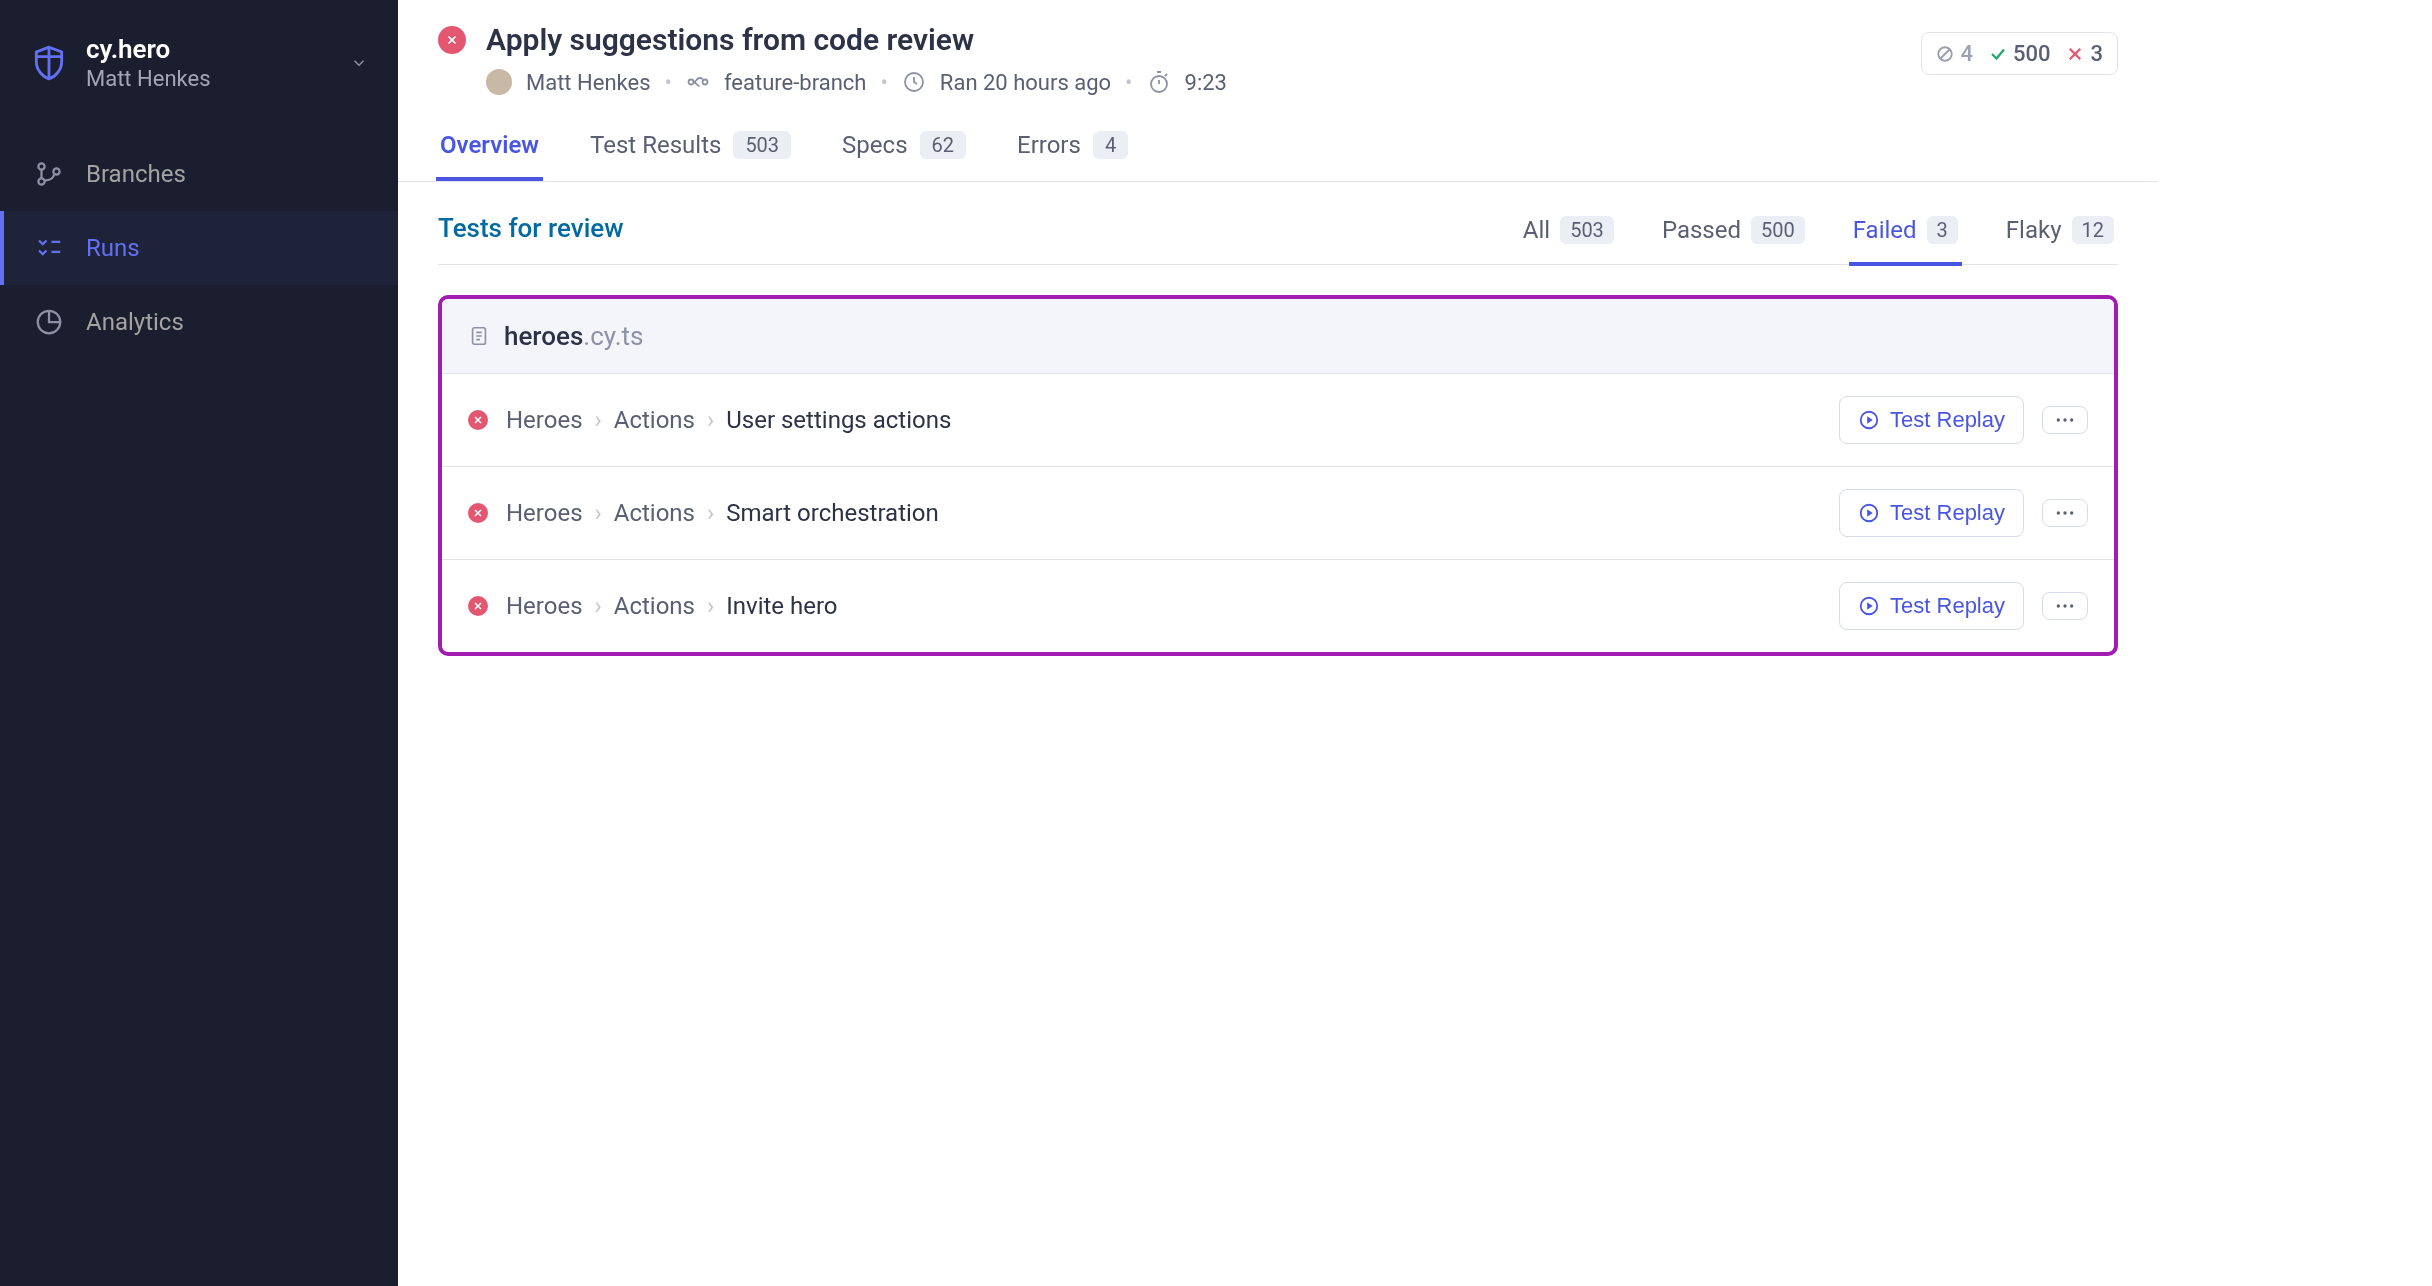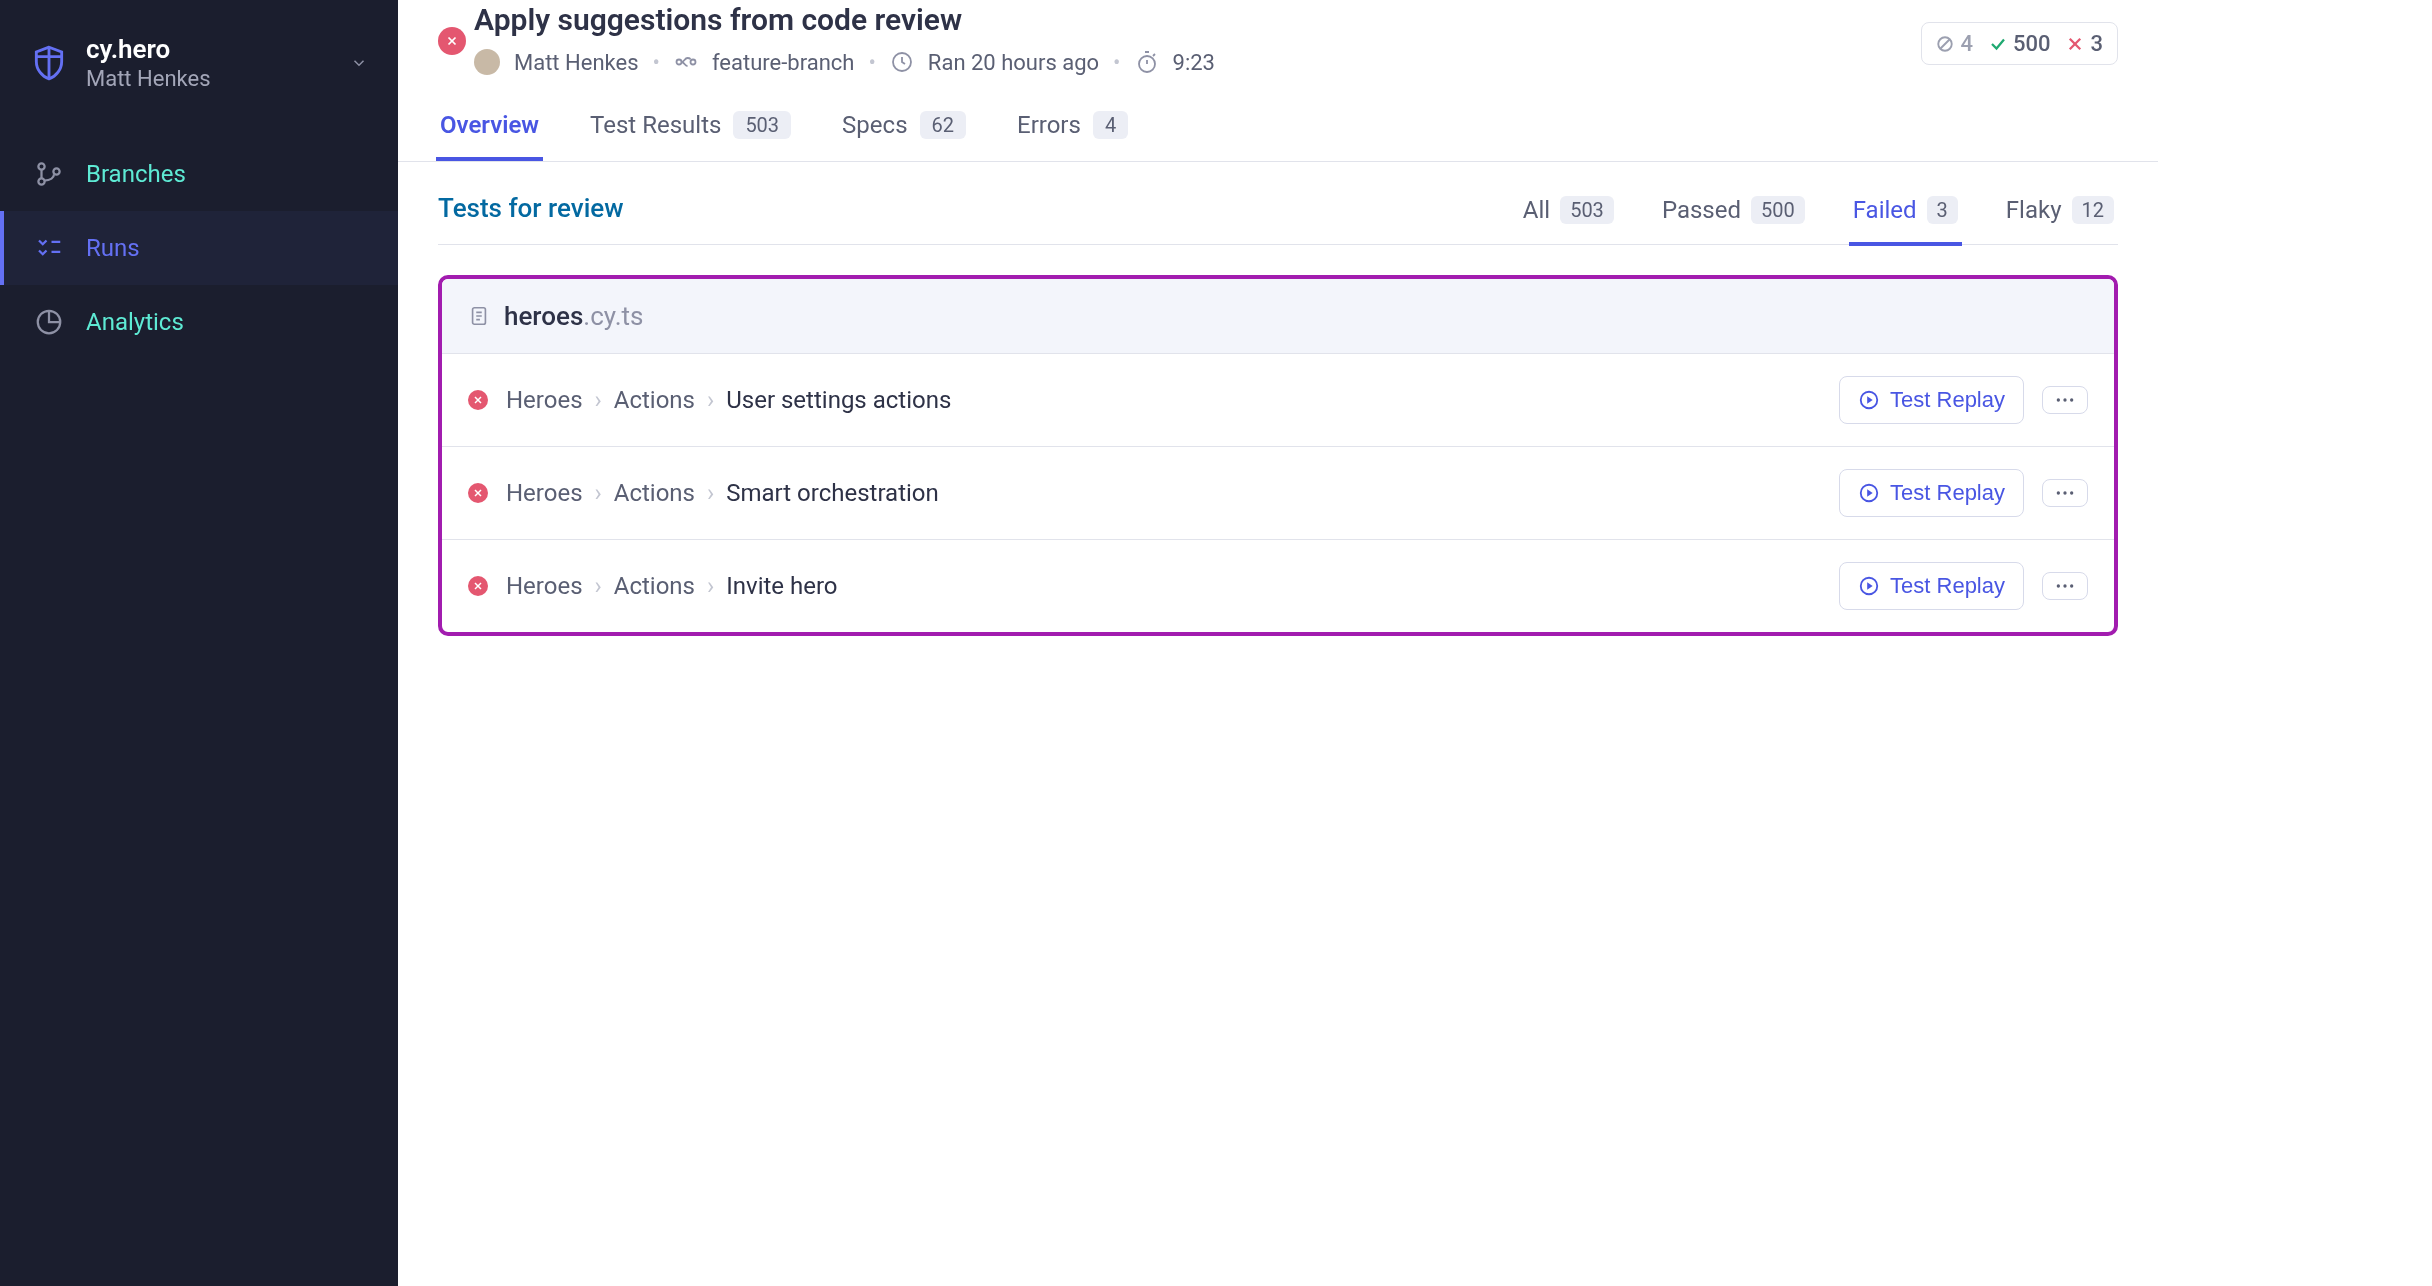--- a/index.html
+++ b/index.html
@@ -8,28 +8,28 @@
 
     
     .sidebar { width: 398px; background: #1b1e2e; color: #d0d2e0; display: flex; flex-direction: column; padding-top: 24px; }
     .project-switcher { display: flex; align-items: center; gap: 18px; padding: 10px 30px 28px 30px; cursor: pointer; }
     .shield-logo { width: 38px; height: 38px; color: #6470f3; flex: none; }
     .project-meta { flex: 1; }
     .project-name { color: #fff; font-size: 26px; font-weight: 600; }
     .project-user { color: #a3a6b8; font-size: 22px; margin-top: 2px; }
     .chev { color: #8e91a5; flex: none; }
     .nav { display: flex; flex-direction: column; margin-top: 18px; }
-    .nav-item { display: flex; align-items: center; gap: 22px; padding: 22px 30px; font-size: 24px; color: #5eead4; cursor: pointer; border-left: 4px solid transparent; }
+    .nav-item { display: flex; align-items: center; gap: 22px; padding: 22px 30px; font-size: 24px; color: #a3a3a3; cursor: pointer; border-left: 4px solid transparent; }
     .nav-item.active { color: #6470f3; border-left-color: #6470f3; background: rgba(100,112,243,0.06); }
     .nav-item .nav-icon { width: 30px; height: 30px; flex: none; color: #8e91a5; }
     .nav-item.active .nav-icon { color: #6470f3; }
 
     
     .main { flex: 1; display: flex; flex-direction: column; background: #fff; }
-    .header { display: flex; align-items: center; padding: 2px 40px 0 40px; gap: 8px; }
+    .header { display: flex; align-items: flex-start; padding: 22px 40px 0 40px; gap: 20px; }
     .status-circle { width: 28px; height: 28px; border-radius: 50%; display: flex; align-items: center; justify-content: center; color: #fff; flex: none; margin-top: 4px; }
     .status-fail { background: #e45770; }
     .title-block { flex: 1; }
     .run-title { font-size: 30px; font-weight: 600; color: #2e3247; }
     .run-meta { display: flex; align-items: center; gap: 14px; margin-top: 12px; color: #5a5f73; font-size: 22px; }
     .run-meta .dot { color: #c3c6d1; }
     .run-meta .avatar { width: 26px; height: 26px; border-radius: 50%; background: #c8b9a6; display: inline-block; }
     .meta-icon { width: 24px; height: 24px; color: #8e91a5; flex: none; }
     .header-stats { display: flex; align-items: center; border: 1px solid #e1e3eb; border-radius: 8px; padding: 8px 14px; gap: 16px; margin-top: 10px; flex: none; font-size: 22px; }
     .stat { display: flex; align-items: center; gap: 6px; color: #5a5f73; font-weight: 500; }

